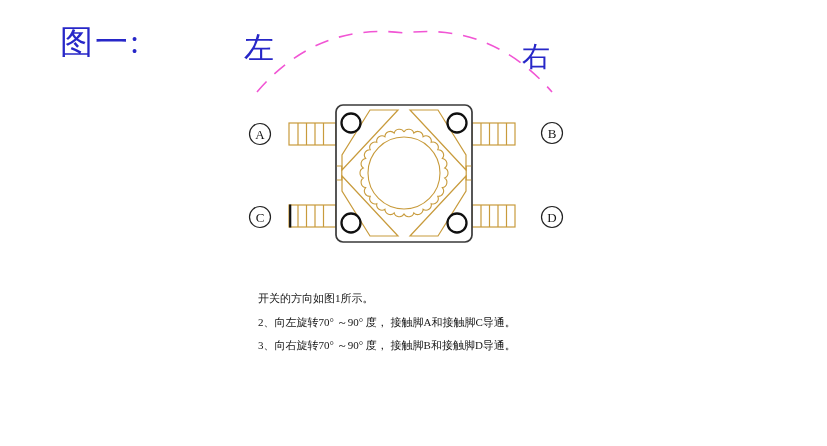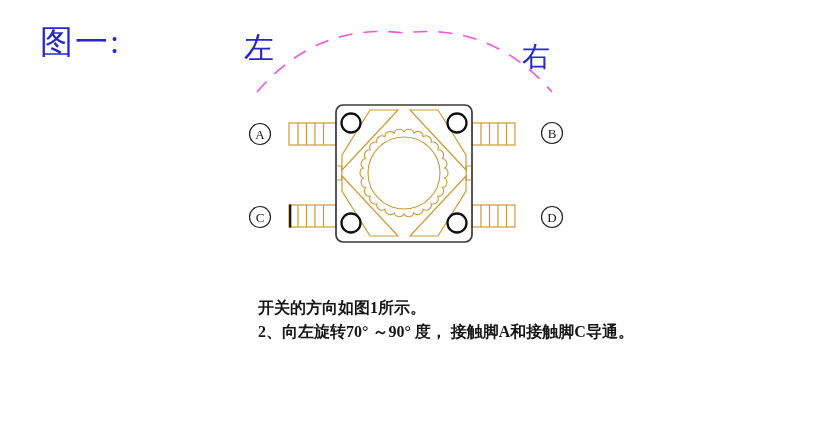--- a/index.html
+++ b/index.html
@@ -2,35 +2,34 @@
 <html><head>
 <meta charset="utf-8">
 <style>
   html,body{margin:0;padding:0;background:#ffffff;}
   #canvas{
     position:relative;width:827px;height:446px;background:#fff;overflow:hidden;
     font-family:"Liberation Serif","DejaVu Serif",serif;
   }
   .abs{position:absolute;}
   #figure-title{
-    left:40px;top:20px;font-size:33px;letter-spacing:2px;
+    left:60px;top:20px;font-size:33px;letter-spacing:2px;
     color:var(--label-blue);white-space:nowrap;text-align:center;
   }
   #left-label{
     left:244px;top:28px;font-size:30px;color:var(--label-blue);
   }
   #right-label{
     left:522px;top:38px;font-size:28px;color:var(--label-blue);
   }
   #diagram-svg{left:0;top:0;}
   #notes{
-    left:258px;top:296px;width:440px;
-    font-size:16px;line-height:23.6px;color:var(--text-black);
+    left:258px;top:287px;width:440px;
+    font-size:11px;line-height:23.6px;color:var(--text-black);
     white-space:nowrap;
-    font-weight:bold;
   }
   .note-line{height:23.6px;}
 </style>
 </head>
 <body>
 
 <div id="canvas" style="--label-blue: #2727c8; --arc-magenta: #f155d4; --line-tan: #c89b3c; --body-dark: #3a3a3a; --text-black: #161616;">
 
   <div class="abs" id="figure-title">图一:</div>
 
@@ -92,15 +91,16 @@
       <text x="260" y="138.5">A</text>
       <text x="552" y="137.5">B</text>
       <text x="260" y="221.5">C</text>
       <text x="552" y="221.5">D</text>
     </g>
   </svg>
 
   <div class="abs" id="notes">
     <div class="note-line">开关的方向如图1所示。</div>
     <div class="note-line">2、向左旋转70° ～90° 度， 接触脚A和接触脚C导通。</div>
+    <div class="note-line">3、向右旋转70° ～90° 度， 接触脚B和接触脚D导通。</div>
   </div>
 
 </div>
 
 </body></html>

